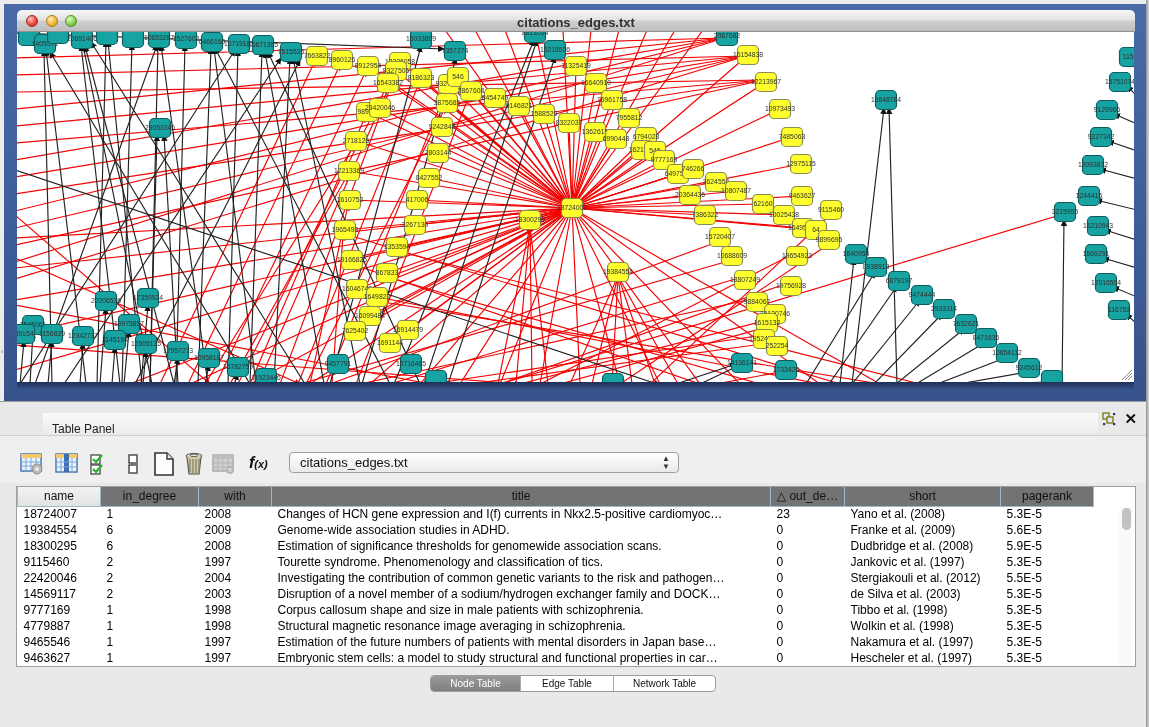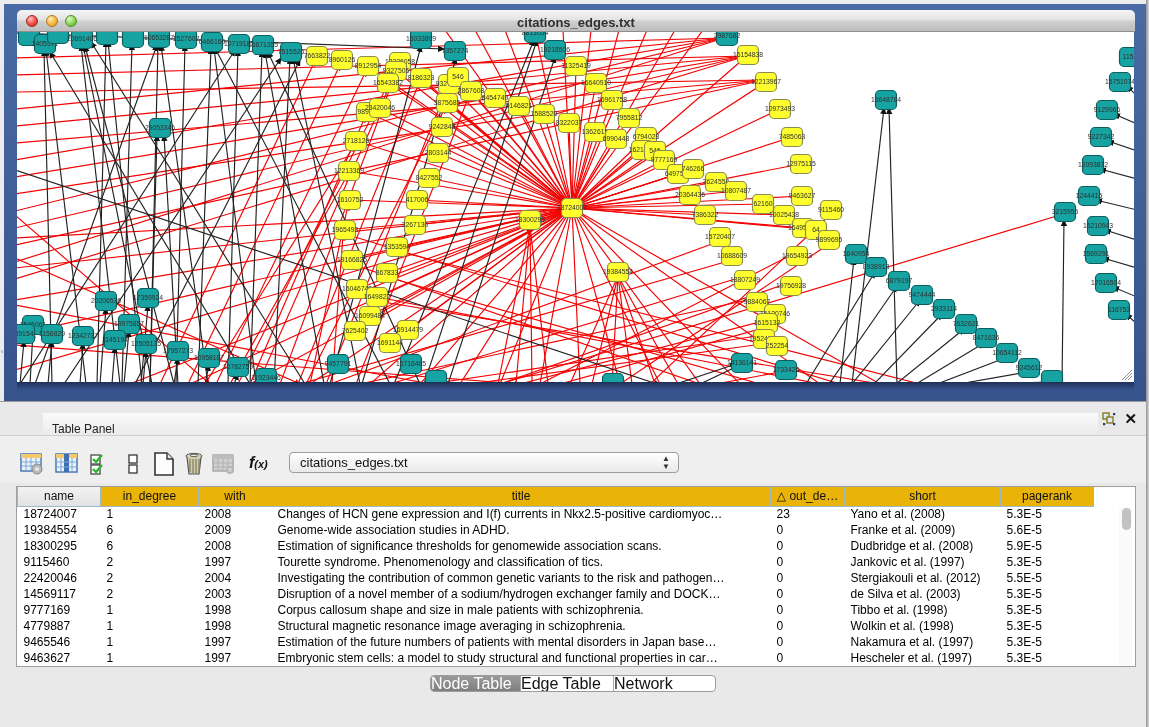--- a/index.html
+++ b/index.html
@@ -12,28 +12,28 @@
 #canvas-wrap{position:absolute;left:17px;top:32px;width:1117px;height:350px;background:#fff;overflow:hidden}
 #tablepanel{position:absolute;left:0;top:401px;width:1149px;height:326px;background:#e9e9e9;border-top:1px solid #9a9a9a}
 #tp-head{position:absolute;left:0;top:11px;width:1055px;height:32px;background:linear-gradient(180deg,#fafafa,#e4e4e4);margin-left:43px;}
 #tp-head .t{position:absolute;left:9px;top:9px;font-size:12px;color:#222}
 #toolbar{position:absolute;left:0;top:33px;width:1149px;height:48px;background:#efefef;border-top:1px solid #cfcfcf}
 #combo{position:absolute;left:289px;top:16px;width:390px;height:21px;border:1px solid #9d9d9d;border-radius:4px;
  background:linear-gradient(180deg,#ffffff,#e9e9e9);font-size:13px;color:#111;line-height:20px;padding-left:10px}
 #combo .arr{position:absolute;right:8px;top:2px;font-size:8px;color:#333;line-height:8px}
 #tablebox{position:absolute;left:16px;top:486px;width:1120px;height:181px;background:#fff;border:1px solid #9f9f9f;overflow:hidden}
 table{border-collapse:collapse;table-layout:fixed;width:1076px;font-size:12px}
-th{height:19px;background:#eab308;border:1px solid #9fb9c4;border-top:none;font-weight:400;color:#111;font-size:12px}
+th{height:19px;background:#737373;border:1px solid #9fb9c4;border-top:none;font-weight:400;color:#111;font-size:12px}
 th.c1{background:linear-gradient(180deg,#f2f2f2,#e2e2e2)}
 td{height:16px;padding:0 0 0 6px;color:#000;white-space:nowrap;overflow:hidden;font-size:12px}
 col.c1{width:83px}col.c2{width:98px}col.c3{width:73px}col.c4{width:499px}col.c5{width:74px}col.c6{width:156px}col.c7{width:93px}
 #vscroll{position:absolute;right:3px;top:20px;width:13px;height:160px;background:#fafafa}
 #vthumb{position:absolute;right:1px;top:1px;width:9px;height:22px;border-radius:5px;background:#c2c2c2}
 #tabs{position:absolute;left:430px;top:675px;height:17px;display:flex;border:1px solid #9c9c9c;border-radius:4px;overflow:hidden;background:#fff}
-#tabs div{font-size:16px;line-height:15px;color:#111;border-left:1px solid #aaa;text-align:left;box-sizing:border-box}
+#tabs div{font-size:10px;line-height:15px;color:#111;border-left:1px solid #aaa;text-align:center;box-sizing:border-box}
 #tabs div:nth-child(1){width:89px}#tabs div:nth-child(2){width:93px}#tabs div:nth-child(3){width:102px}
 #tabs div:first-child{border-left:none}
 #tabs .sel{background:linear-gradient(180deg,#9a9a9a,#7f7f7f);color:#fff}
 #memory{position:absolute;right:33px;top:749px;font-size:11px;color:#111}
 #memdot{position:absolute;right:-18px;top:-1px;width:12px;height:12px;border-radius:50%;background:#35c42f;border:1px solid #1c6e1a}
 #rightedge{position:absolute;right:0;top:0;width:3px;height:727px;background:linear-gradient(90deg,#8f8f8f,#d9d9d9)}
 .float-ic{position:absolute;right:33px;top:10px;width:14px;height:14px}
 .close-ic{position:absolute;right:12px;top:8px;font-size:15px;font-weight:700;color:#111}
 </style></head>
 <body>

